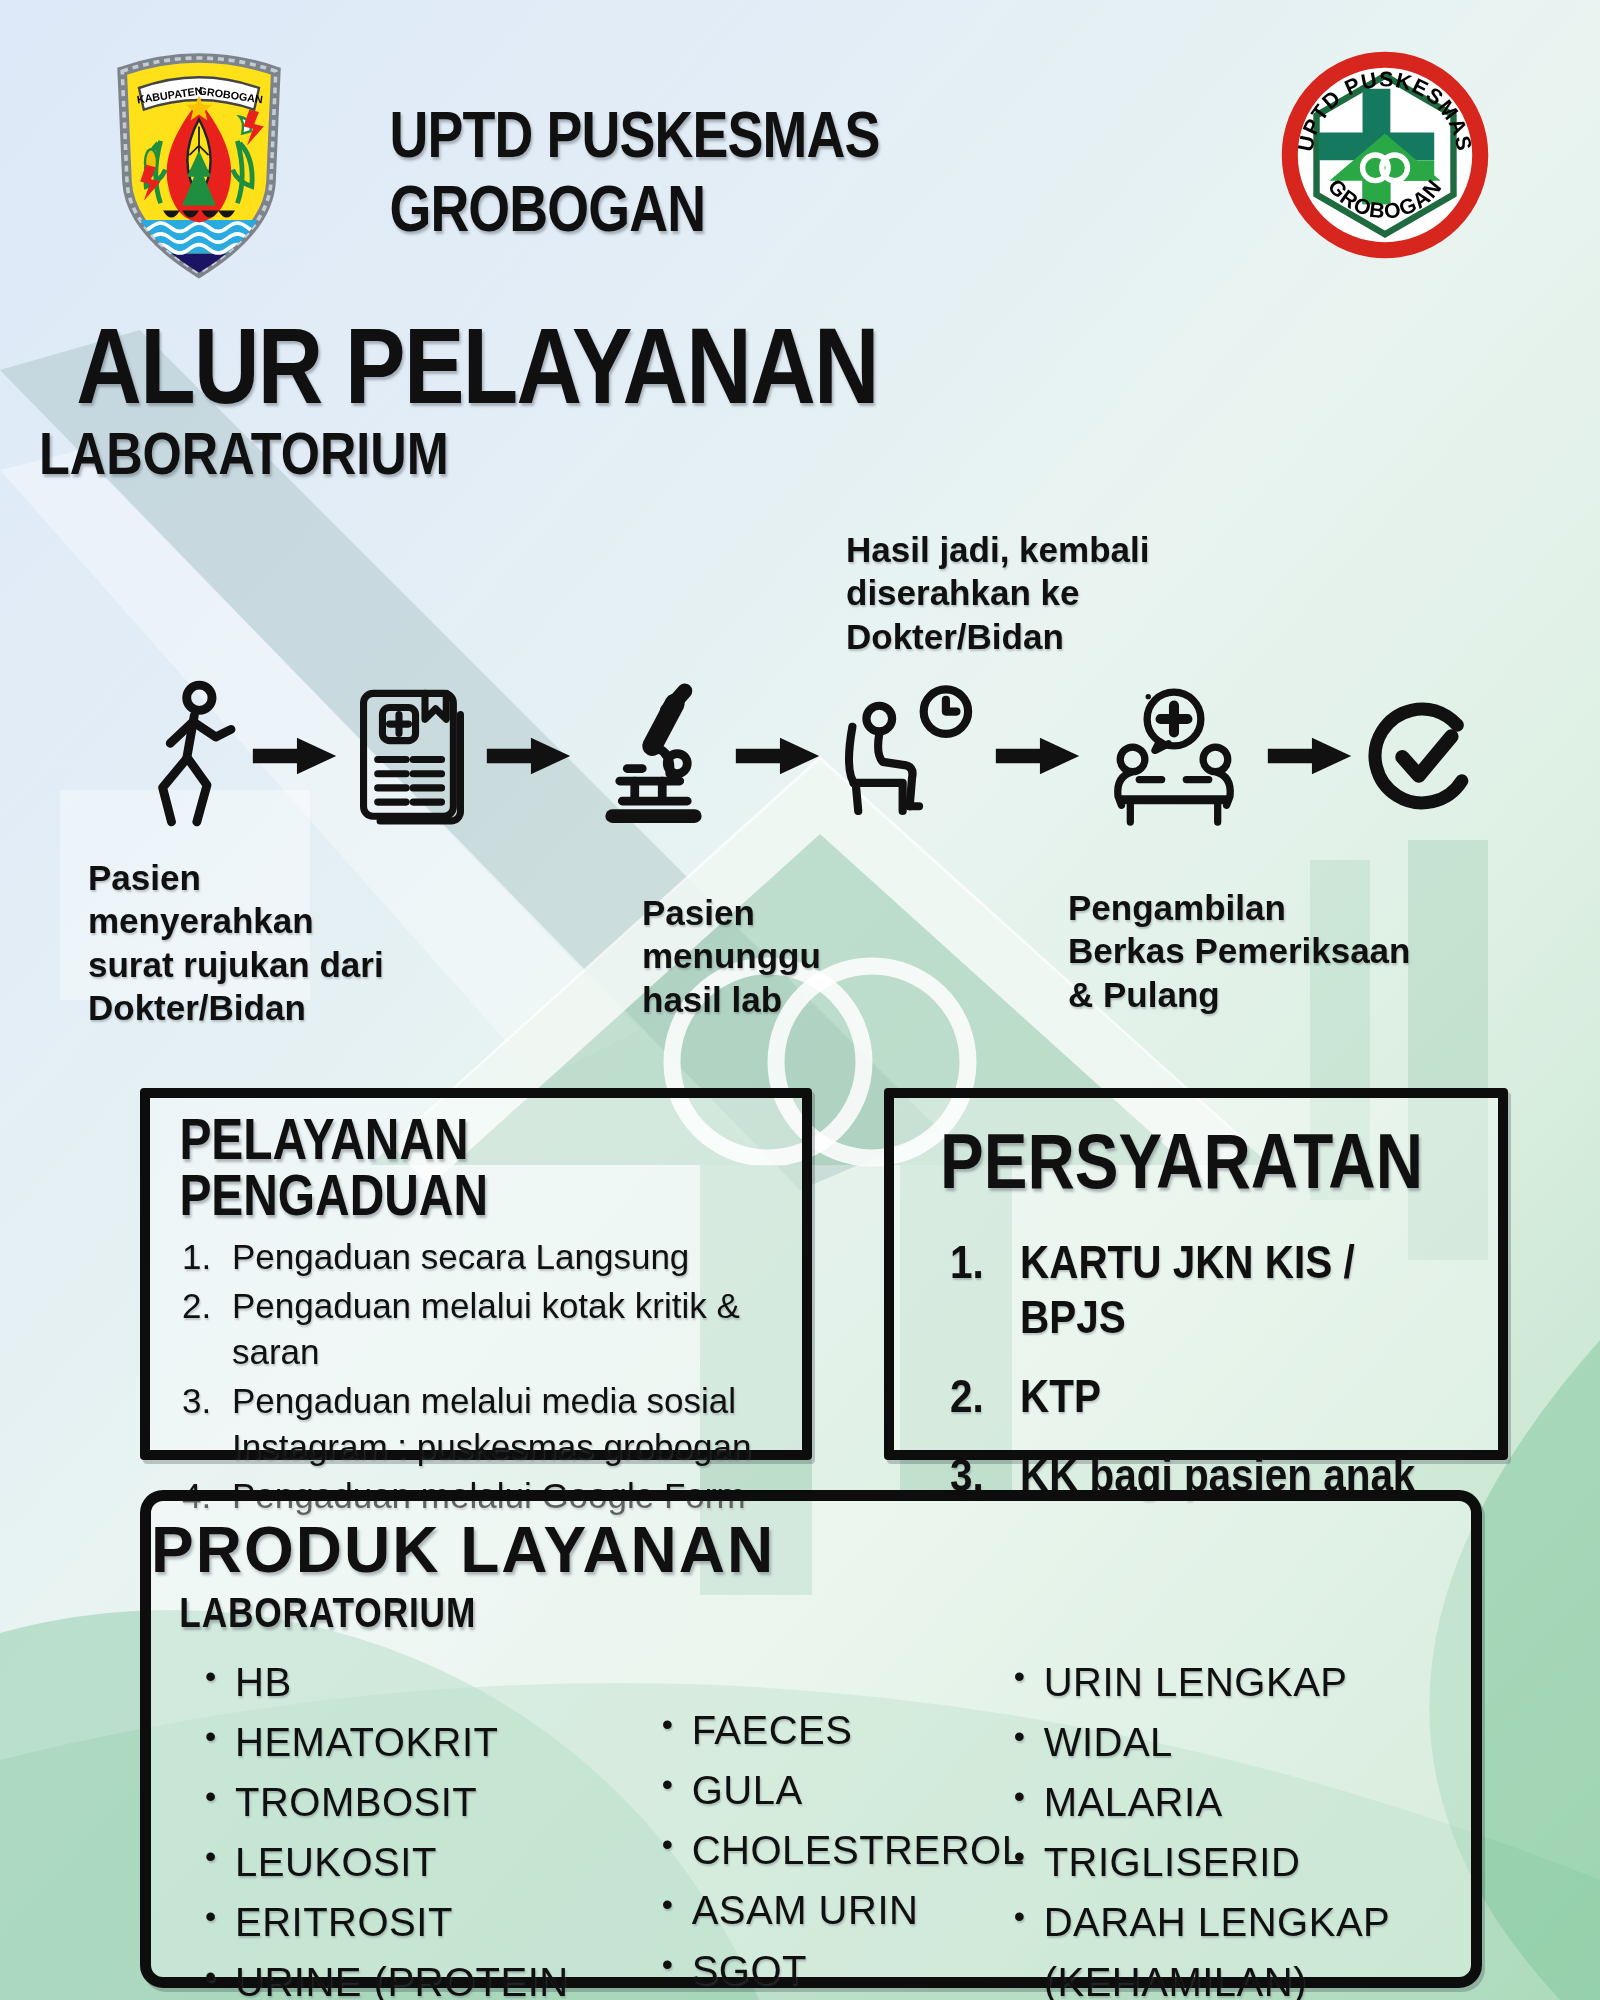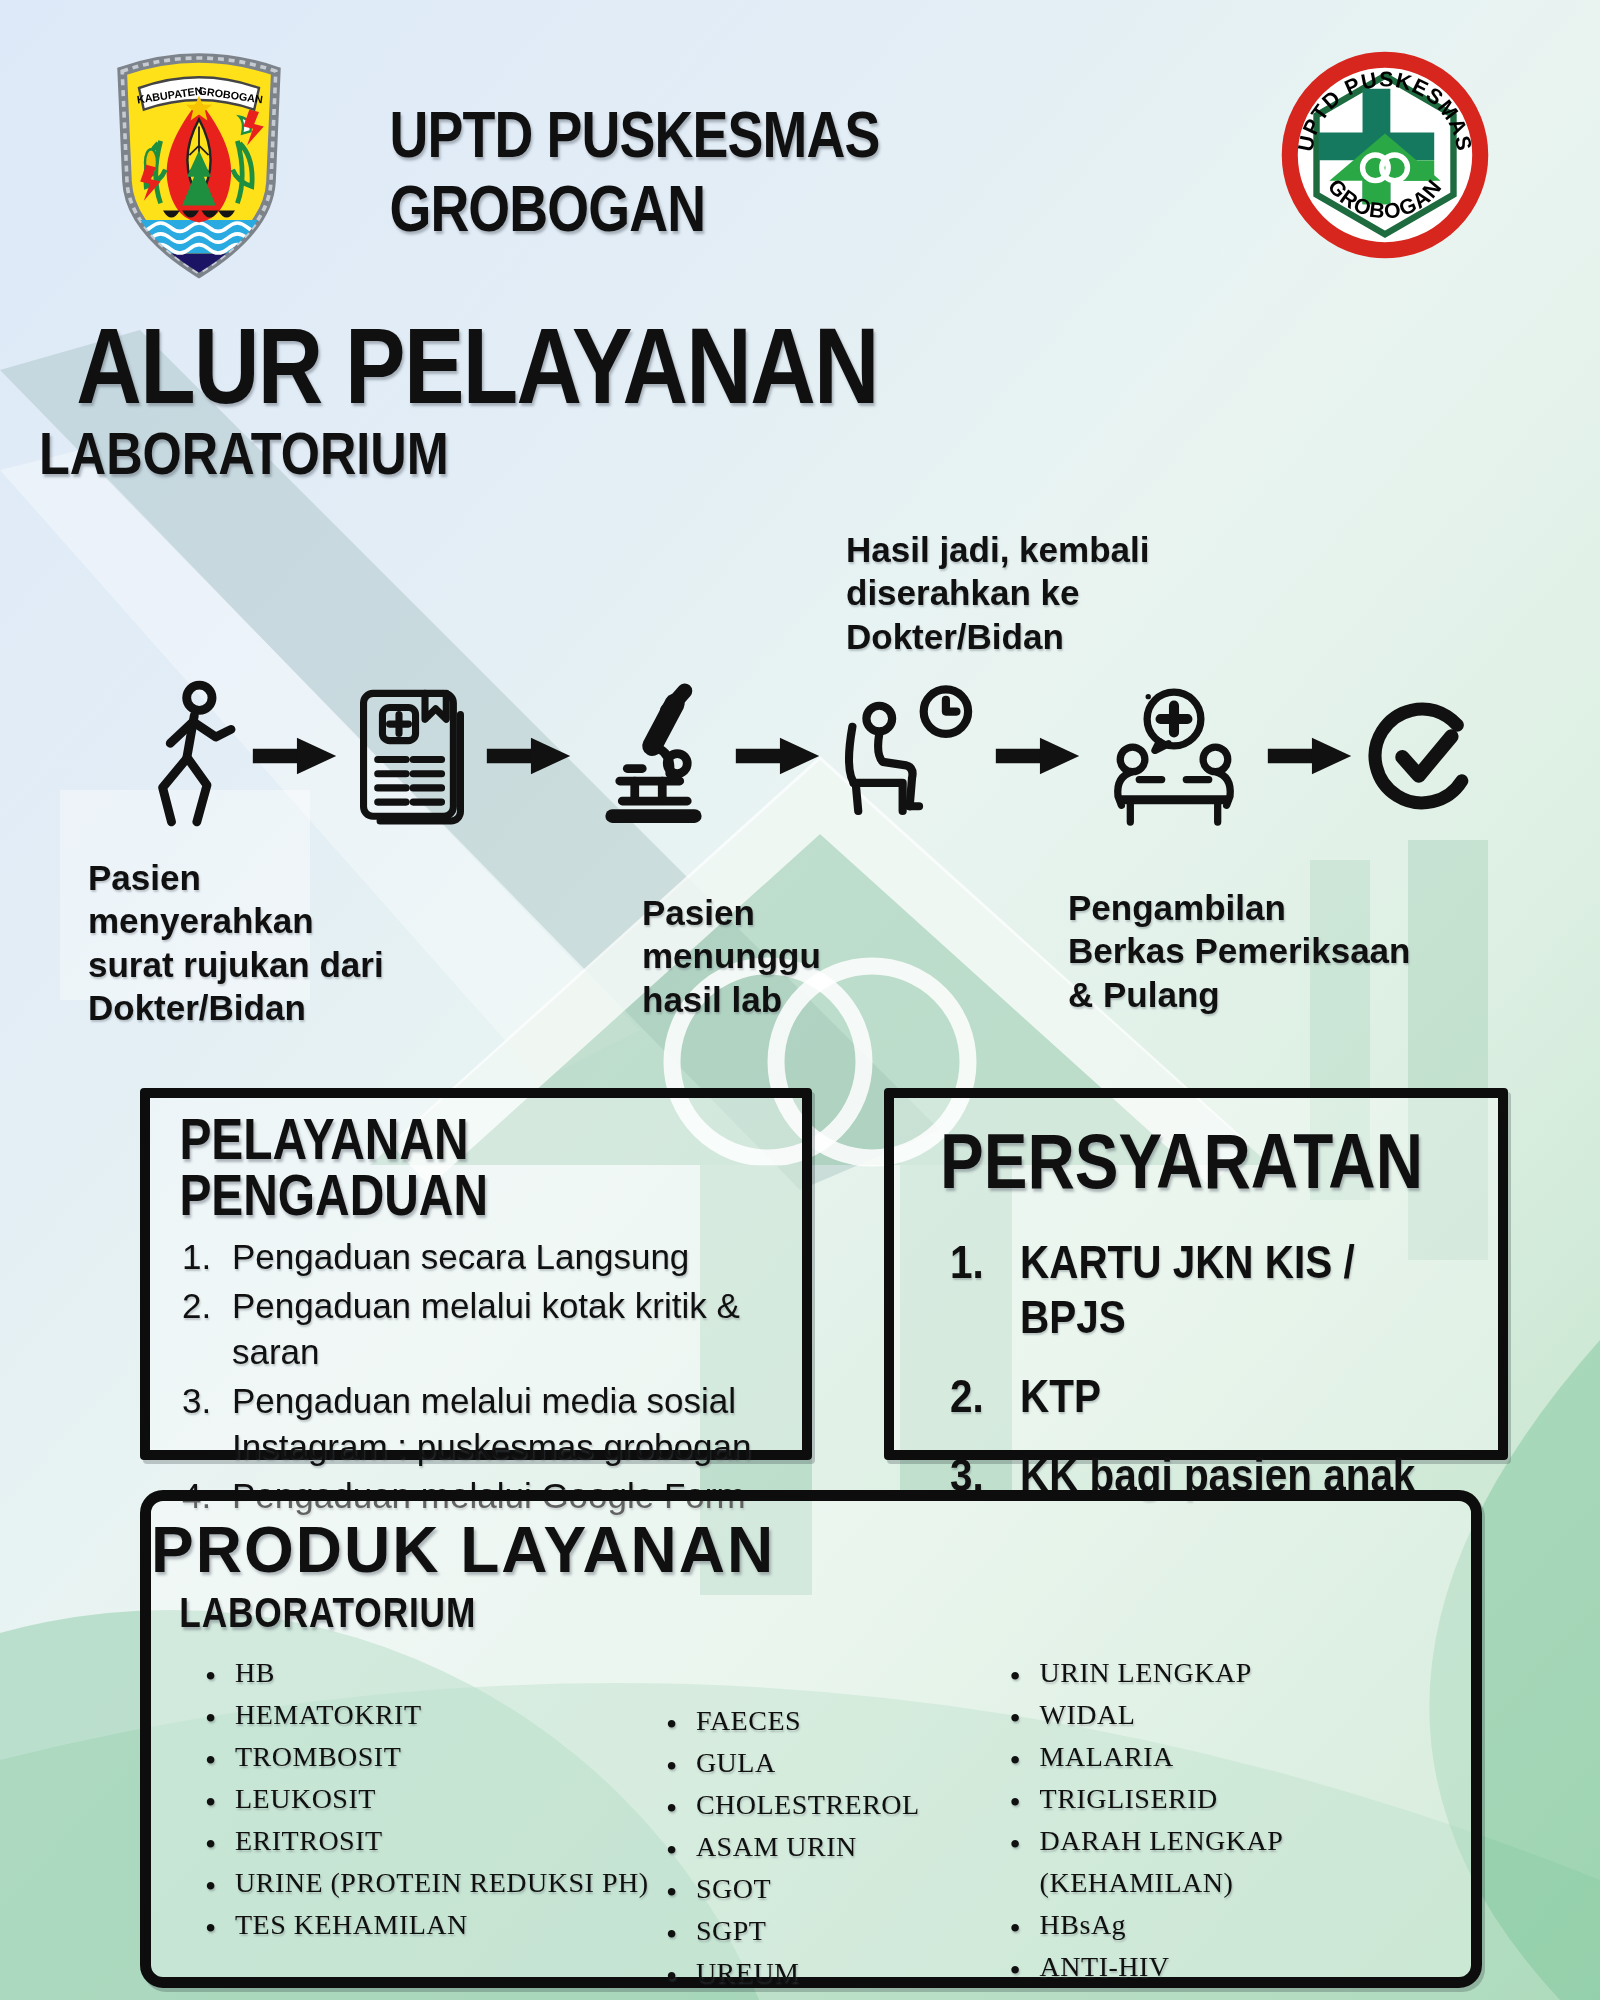--- a/index.html
+++ b/index.html
@@ -34,21 +34,21 @@
   .bp-list li{display:flex;font-size:35px;line-height:1.3;margin-bottom:4px;}
   .bp-list .num{flex:0 0 50px;}
   .ps-title{margin-top:24px;font-size:78px;font-weight:800;line-height:1;}
   .ps-list{margin:34px 0 0 56px;list-style:none;padding:0;}
   .ps-list li{display:flex;font-size:47px;font-weight:700;margin-bottom:24px;}
   .ps-list .num{flex:0 0 70px;}
   .pr-title{margin-top:16px;font-size:64px;font-weight:700;letter-spacing:2px;line-height:1.05;}
   .pr-sub{margin-top:8px;font-size:42px;font-weight:800;letter-spacing:1px;line-height:1;}
   .pr-cols{display:flex;margin:18px 30px 0 46px;}
   .pr-col{list-style:none;margin:0;padding:0;}
-  .pr-col li{position:relative;font-size:28px;line-height:1.5;letter-spacing:.5px;padding-left:38px;font-family:Liberation Serif, serif;}
+  .pr-col li{position:relative;font-size:40px;line-height:1.5;letter-spacing:.5px;padding-left:38px;}
   .pr-col li::before{content:"•";position:absolute;left:8px;font-size:32px;}
   .col1{width:472px;}
   .col2{width:352px;margin-top:48px;}
   .col3{width:450px;}
 </style>
 </head>
 <body>
 
 <div class="page">
 

